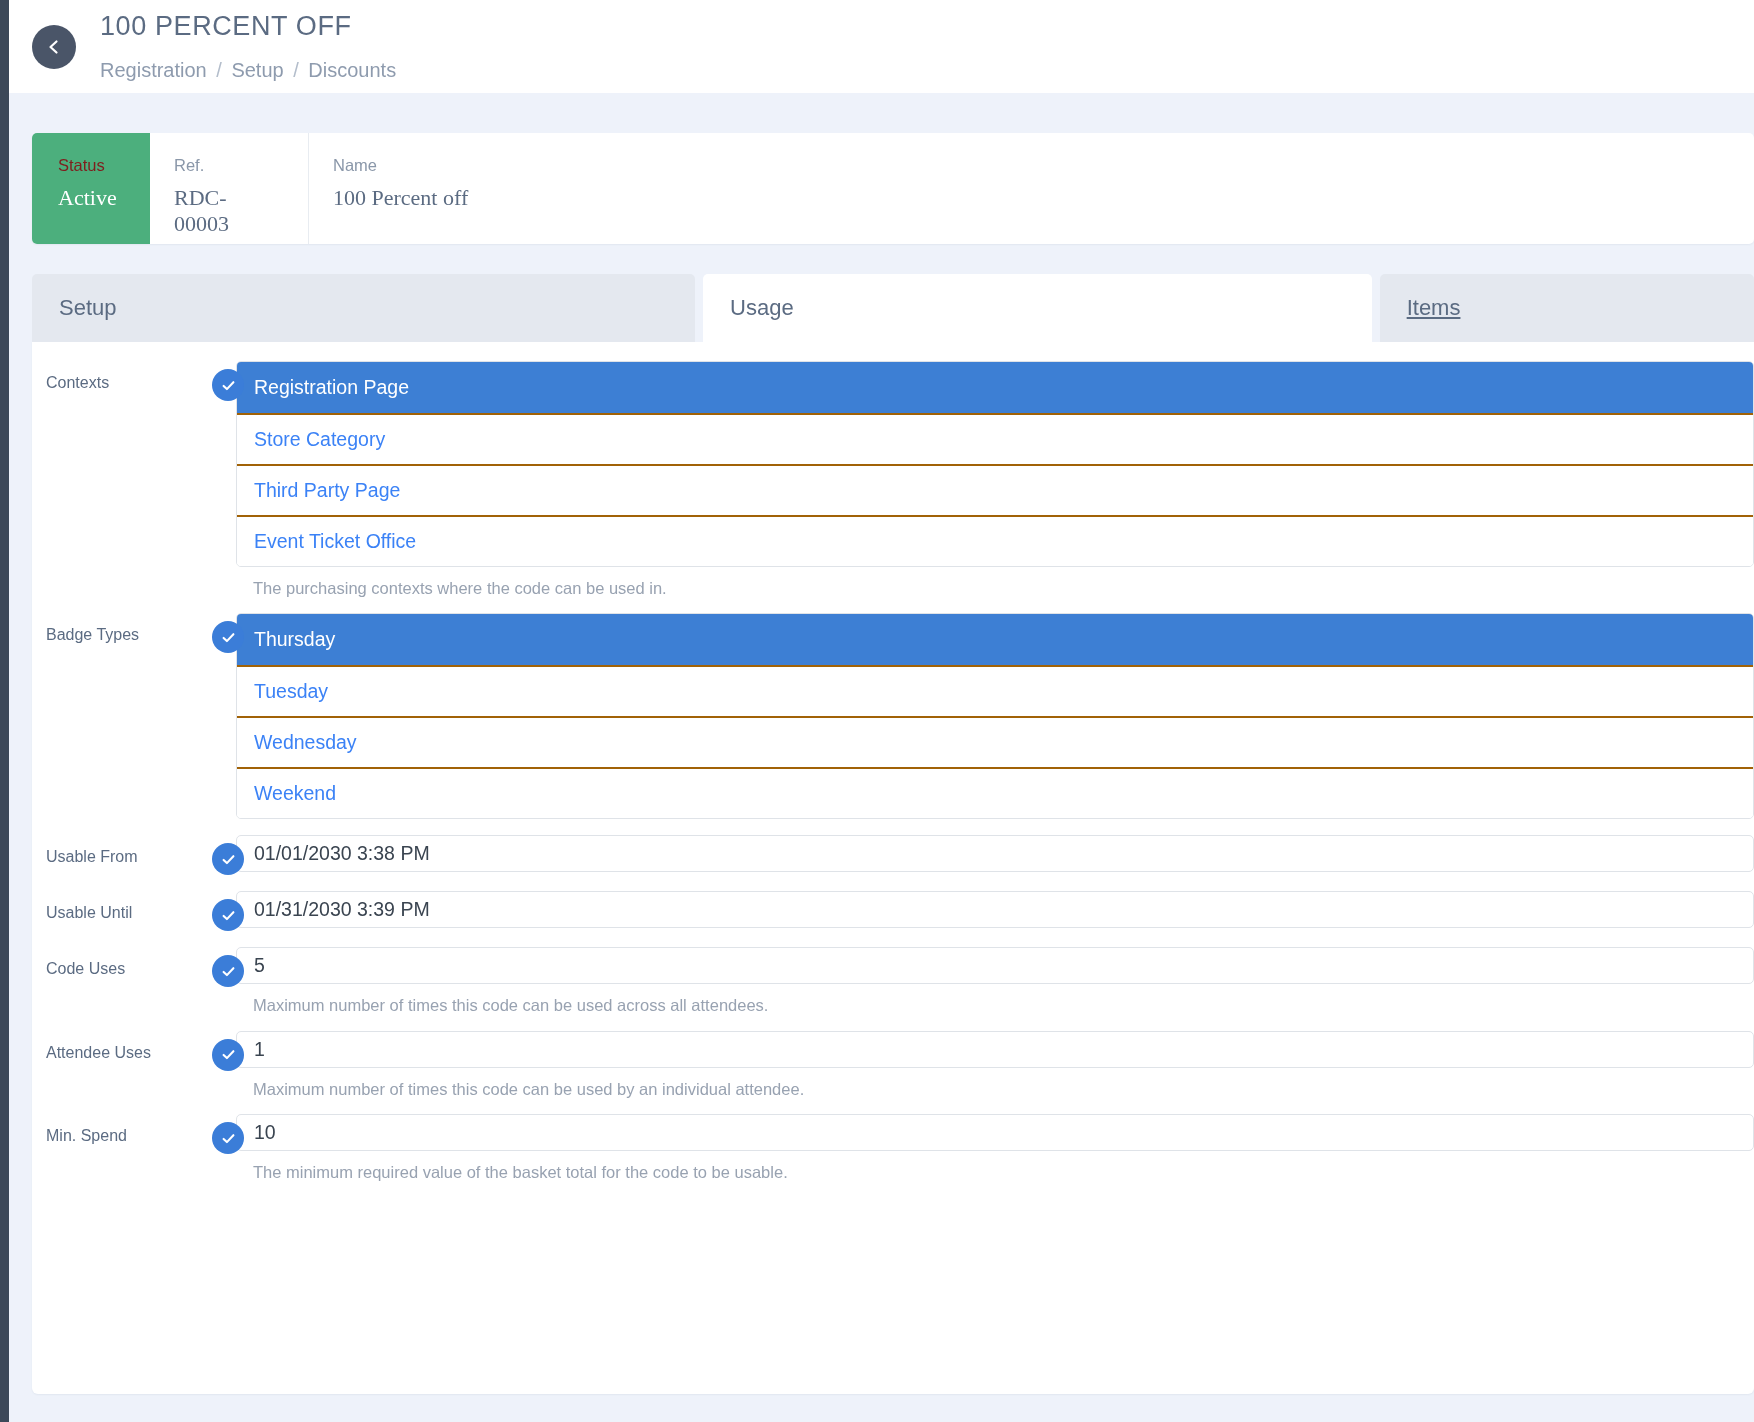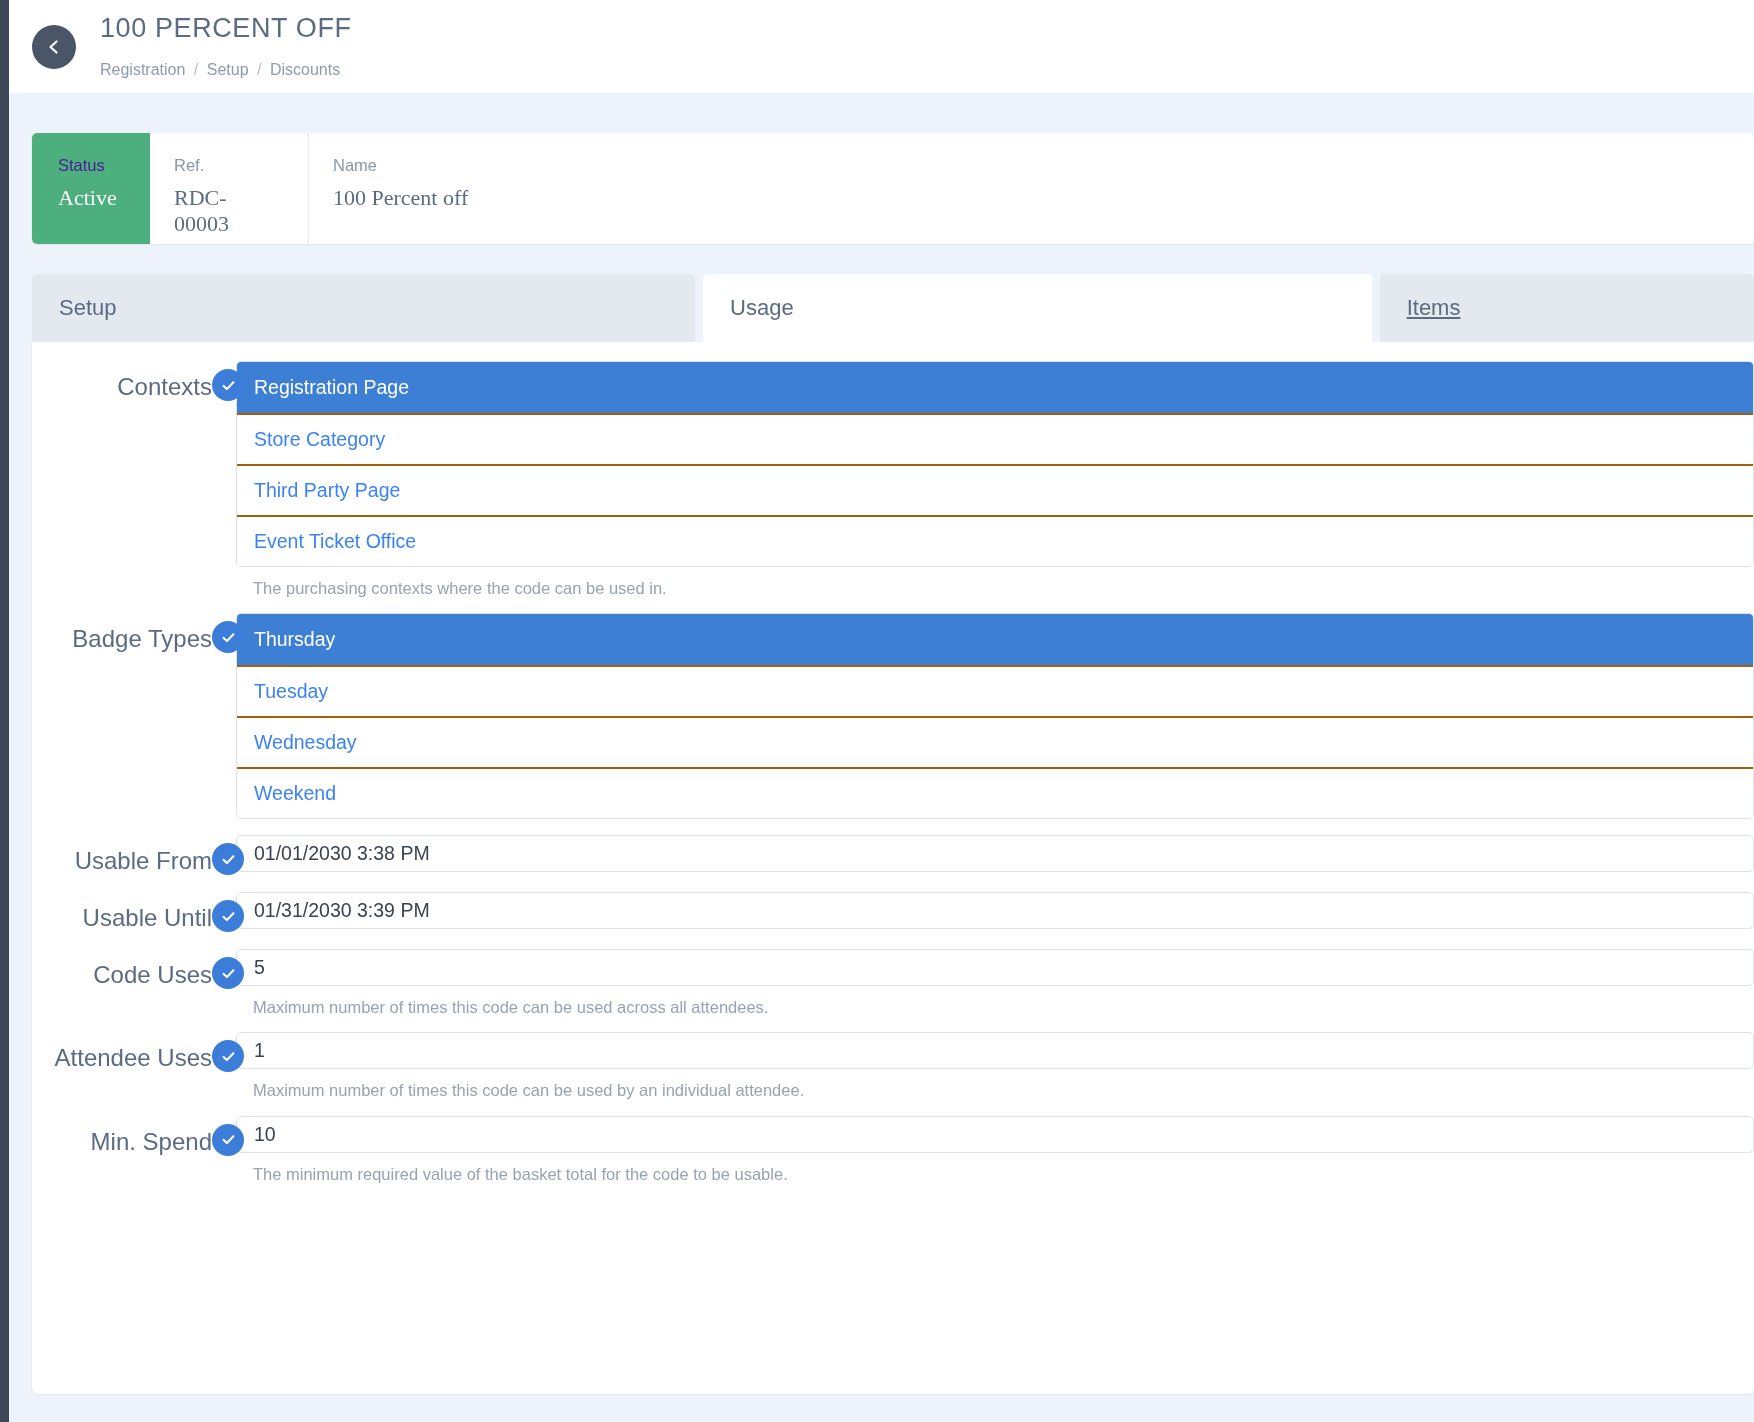--- a/index.html
+++ b/index.html
@@ -31,40 +31,40 @@
     display: flex; align-items: center; justify-content: center; flex: 0 0 auto;
     cursor: pointer;
   }
   .back-btn svg { display:block; }
   .header-texts { margin-left: 24px; }
   .page-title {
     font-size: 27px; color: #5b6b82; letter-spacing: .6px; font-weight: 400;
     line-height: 1.15;
   }
   .breadcrumb {
-    font-size: 16px; color: #8e9bae; margin-top: 16px; line-height: 1.2;
+    font-size: 20px; color: #8e9bae; margin-top: 16px; line-height: 1.2;
   }
   .breadcrumb span.sep { color: #b3bdcb; padding: 0 4px; }
   .breadcrumb span.crumb { cursor: pointer; }
 
   
   .info-card {
     position: absolute; left: 32px; top: 133px; right: 0px; height: 111px;
     background: #ffffff; border-radius: 5px; display: flex; align-items: stretch;
     box-shadow: 0 1px 2px rgba(40,60,90,.06);
     overflow: hidden;
   }
   .info-cell {
     padding: 23px 30px 0 24px; display: flex; flex-direction: column;
     border-right: 1px solid #e8ecf1; min-width: 0;
   }
   .info-cell.status {
     background: #4caf7d; border-right: none; width: 118px; padding-left: 26px;
   }
-  .info-cell.status .info-label { color: #4c1d95; }
+  .info-cell.status .info-label { color: #7f1d1d; }
   .info-cell.status .info-value { color: #ffffff; }
   .info-cell.ref { width: 159px; }
   .info-cell.name { border-right: none; }
   .info-label { font-size: 16.5px; color: #8a97a9; line-height: 1.2; }
   .info-value { font-size: 22px; color: #5b6b82; margin-top: 9px; line-height: 1.2; font-weight: 400; font-family: Liberation Serif, serif; }
 
   
   .tabs {
     position: absolute; left: 32px; top: 270px; right: 0; height: 72px;
     display: flex; align-items: flex-end;
@@ -81,22 +81,22 @@
   
   .panel {
     position: absolute; left: 32px; top: 342px; right: 0; bottom: 28px;
     background: #ffffff; border-radius: 0 0 6px 6px;
     box-shadow: 0 1px 2px rgba(40,60,90,.06);
     padding: 19px 0 0 0;
   }
 
   .field-row { display: flex; align-items: flex-start; padding-left: 14px; }
   .field-label {
-    width: 166px; flex: 0 0 166px; font-size: 24px; color: #5b6b82;
-    padding-top: 12px; line-height: 1.2; text-align: right;
+    width: 166px; flex: 0 0 166px; font-size: 16px; color: #5b6b82;
+    padding-top: 12px; line-height: 1.2;
   }
   .check {
     width: 32px; height: 32px; border-radius: 50%; background: #337ab7;
     background: #3b7dd8;
     display: flex; align-items: center; justify-content: center;
     flex: 0 0 auto; margin-top: 8px; margin-right: 0px; position: relative; z-index: 2;
     cursor: pointer;
   }
   .field-body { flex: 1 1 auto; margin-left: -8px; min-width: 0; }
 

